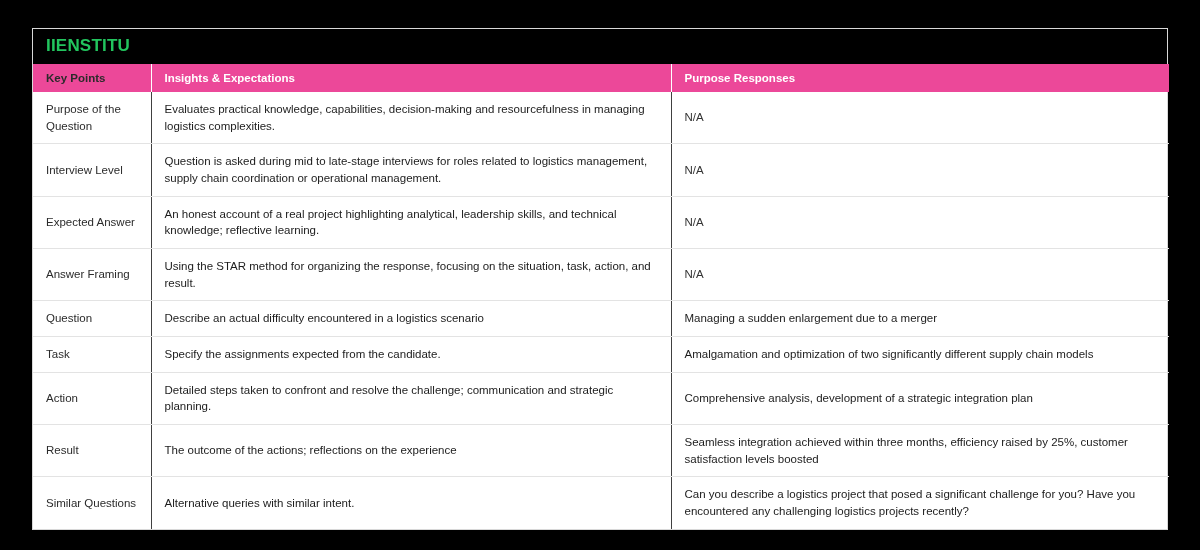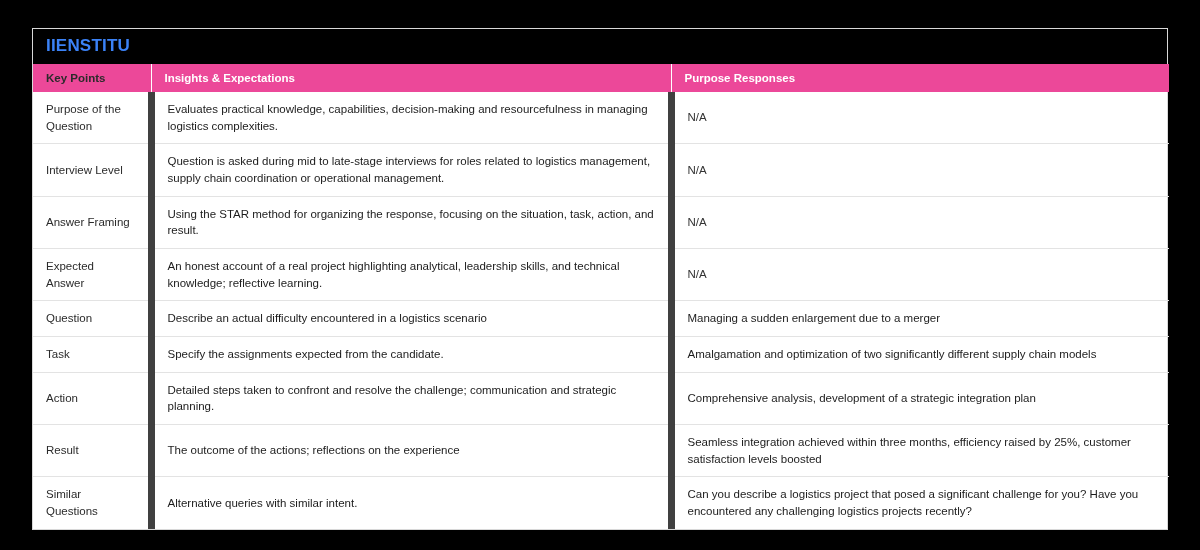--- a/index.html
+++ b/index.html
@@ -32,21 +32,21 @@
     display: flex;
     align-items: center;
     padding-left: 13px;
     box-sizing: border-box;
     border-bottom: 1px solid #000;
   }
   .brand-title {
     font-size: 17px;
     font-weight: bold;
     letter-spacing: 0.2px;
-    color: #3b82f6;
+    color: #22c55e;
   }
   table {
     border-collapse: collapse;
     width: 100%;
     table-layout: fixed;
   }
   thead th {
     background: #ec4899;
     color: #ffffff;
     font-size: 11.5px;
@@ -58,21 +58,21 @@
     border-right: 1px solid #ffffff;
     vertical-align: middle;
   }
   thead th:last-child { border-right: none; }
   tbody td {
     font-size: 11.5px;
     color: #1c1c1c;
     padding: 9px 13px;
     vertical-align: middle;
     border-bottom: 1px solid #e3e3e3;
-    border-right: 7px solid #404040;
+    border-right: 1px solid #404040;
     line-height: 1.45;
     box-sizing: border-box;
   }
   tbody td:last-child { border-right: none; }
   tbody tr:last-child td { border-bottom: none; }
   .col-key { width: 118px; color: #2b2b2b; }
   .col-ins { width: 520px; }
   .col-exm { width: 498px; }
   .na { color: #333333; }
 </style>
@@ -99,27 +99,27 @@
           <td class="col-key">Purpose of the Question</td>
           <td class="col-ins">Evaluates practical knowledge, capabilities, decision-making and resourcefulness in managing logistics complexities.</td>
           <td class="col-exm na">N/A</td>
         </tr>
         <tr>
           <td class="col-key">Interview Level</td>
           <td class="col-ins">Question is asked during mid to late-stage interviews for roles related to logistics management, supply chain coordination or operational management.</td>
           <td class="col-exm na">N/A</td>
         </tr>
         <tr>
-          <td class="col-key">Answer Framing</td>
-          <td class="col-ins">Using the STAR method for organizing the response, focusing on the situation, task, action, and result.</td>
+          <td class="col-key">Expected Answer</td>
+          <td class="col-ins">An honest account of a real project highlighting analytical, leadership skills, and technical knowledge; reflective learning.</td>
           <td class="col-exm na">N/A</td>
         </tr>
         <tr>
-          <td class="col-key">Expected Answer</td>
-          <td class="col-ins">An honest account of a real project highlighting analytical, leadership skills, and technical knowledge; reflective learning.</td>
+          <td class="col-key">Answer Framing</td>
+          <td class="col-ins">Using the STAR method for organizing the response, focusing on the situation, task, action, and result.</td>
           <td class="col-exm na">N/A</td>
         </tr>
         <tr>
           <td class="col-key">Question</td>
           <td class="col-ins">Describe an actual difficulty encountered in a logistics scenario</td>
           <td class="col-exm">Managing a sudden enlargement due to a merger</td>
         </tr>
         <tr>
           <td class="col-key">Task</td>
           <td class="col-ins">Specify the assignments expected from the candidate.</td>

